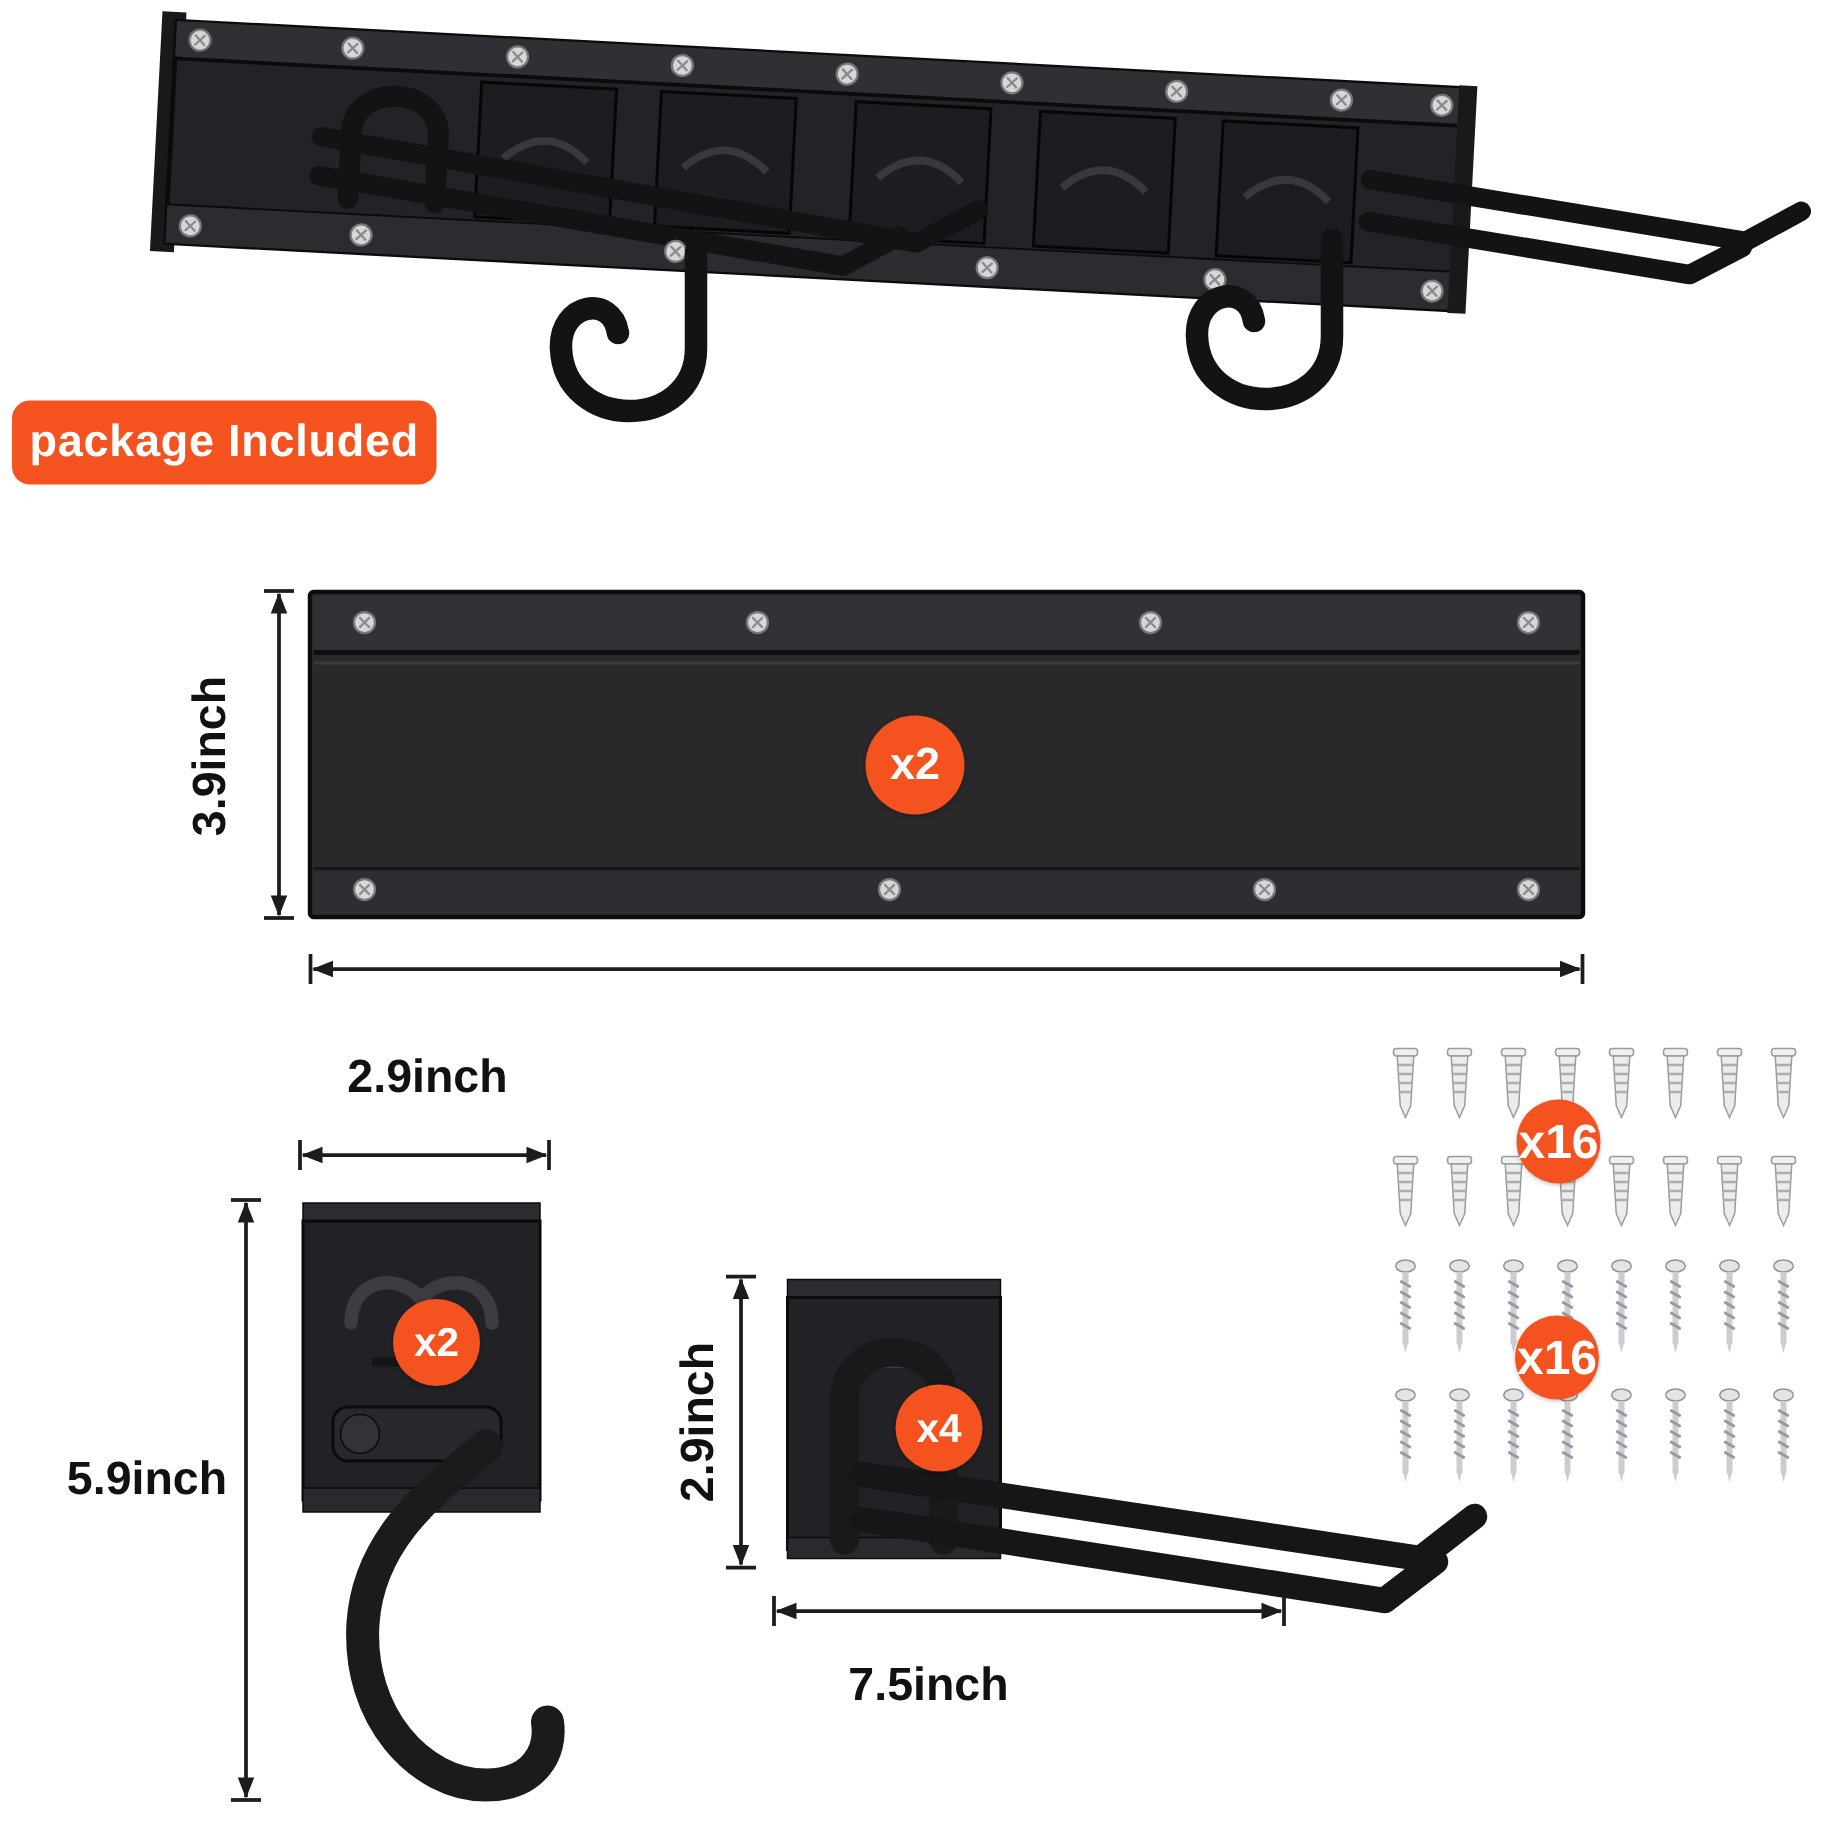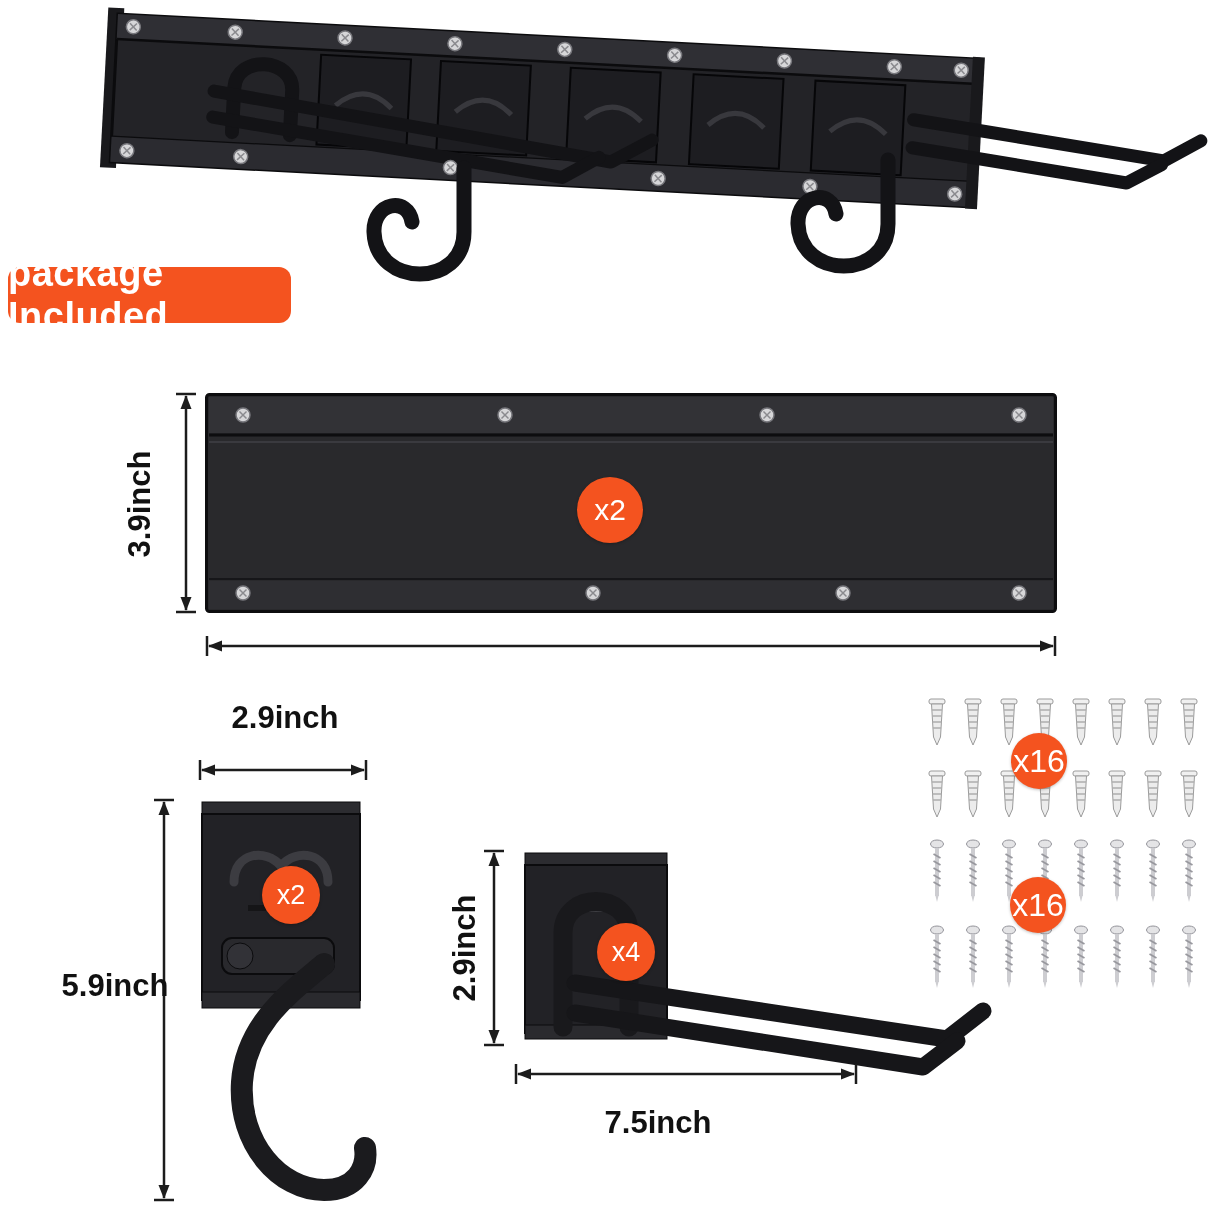--- a/index.html
+++ b/index.html
@@ -10,25 +10,25 @@
   *{margin:0;padding:0;box-sizing:border-box;}
   body{background:#ffffff;font-family:"Liberation Sans",sans-serif;}
   .canvas{
     position:relative;width:1214px;height:1214px;background:#ffffff;overflow:hidden;
   }
   svg.draw{position:absolute;}
   .pill-badge{
     position:absolute;left:8px;top:267px;width:283px;height:56px;
     background:var(--accent);color:#ffffff;border-radius:12px;
     display:flex;align-items:center;justify-content:center;
-    font-size:38px;font-weight:bold;letter-spacing:0.5px;
+    font-size:30px;font-weight:bold;letter-spacing:0.5px;
   }
   .qty-badge{
     position:absolute;border-radius:50%;background:var(--accent);color:#ffffff;
-    display:flex;align-items:center;justify-content:center;font-weight:normal;
+    display:flex;align-items:center;justify-content:center;font-weight:bold;
     box-shadow:0 1px 3px rgba(0,0,0,0.25);
   }
   .qty-lg{width:66px;height:66px;font-size:30px;}
   .qty-md{width:58px;height:58px;font-size:27px;}
   .qty-sm{width:56px;height:56px;font-size:32px;}
   .dim-label{
     position:absolute;color:#111111;font-weight:bold;font-size:31px;
     display:flex;align-items:center;justify-content:center;white-space:nowrap;
   }
   .dim-label.big{font-size:34px;}
@@ -163,21 +163,21 @@
 
   <svg class="dim" style="left:152px;top:798px" width="24" height="404">
     <g stroke="#1c1c1c" stroke-width="2.5">
       <line x1="2" y1="2" x2="22" y2="2"></line>
         <line x1="2" y1="402" x2="22" y2="402"></line>
       <line x1="12" y1="4" x2="12" y2="400"></line>
     </g>
     <polygon points="12,3 6.5,17 17.5,17" fill="#1c1c1c"></polygon>
     <polygon points="12,401 6.5,387 17.5,387" fill="#1c1c1c"></polygon>
   </svg>
-  <div class="dim-label" style="left:40px;top:966px;width:150px;height:40px">5.9inch</div>
+  <div class="dim-label" style="left:23px;top:966px;width:150px;height:40px">5.9inch</div>
 
   <svg class="draw" style="left:196px;top:796px" width="210" height="412" viewBox="0 0 210 412">
     <rect x="6" y="6" width="158" height="14" fill="#2c2c30" stroke="#0b0b0d"></rect>
     <rect x="6" y="18" width="158" height="186" fill="#222226" stroke="#0b0b0d" stroke-width="2"></rect>
     <rect x="6" y="196" width="158" height="16" fill="#2a2a2e" stroke="#0b0b0d"></rect>
     <path d="M 38,86 C 38,56 70,52 85,70 C 100,52 132,56 132,86" fill="none" stroke="#3c3c41" stroke-width="9" stroke-linecap="round"></path>
     <path d="M 52,112 h 18 M 100,112 h 18" stroke="#151517" stroke-width="6"></path>
     <rect x="26" y="142" width="112" height="36" rx="10" fill="#29292d" stroke="#0b0b0d" stroke-width="2"></rect>
     <circle cx="44" cy="160" r="13" fill="#323237" stroke="#0b0b0d"></circle>
     <path d="M 128,168 C 95,196 50,228 46,286 C 42,348 84,394 128,394 C 160,394 172,372 169,352" fill="none" stroke="#1b1b1e" stroke-width="22" stroke-linecap="round"></path>
@@ -208,21 +208,21 @@
 
   <svg class="dim" style="left:514px;top:1062px" width="344" height="24">
     <g stroke="#1c1c1c" stroke-width="2.5">
       <line x1="2" y1="2" x2="2" y2="22"></line>
         <line x1="342" y1="2" x2="342" y2="22"></line>
       <line x1="4" y1="12" x2="340" y2="12"></line>
     </g>
     <polygon points="3,12 17,6.5 17,17.5" fill="#1c1c1c"></polygon>
     <polygon points="341,12 327,6.5 327,17.5" fill="#1c1c1c"></polygon>
   </svg>
-  <div class="dim-label" style="left:528px;top:1102px;width:260px;height:42px">7.5inch</div>
+  <div class="dim-label" style="left:489px;top:1102px;width:260px;height:42px">7.5inch</div>
 
   <svg class="draw" style="left:915px;top:693px" width="290" height="145" viewBox="0 0 290 145">
     <use href="#anchor" x="22" y="6"></use>
       <use href="#anchor" x="58" y="6"></use>
       <use href="#anchor" x="94" y="6"></use>
       <use href="#anchor" x="130" y="6"></use>
       <use href="#anchor" x="166" y="6"></use>
       <use href="#anchor" x="202" y="6"></use>
       <use href="#anchor" x="238" y="6"></use>
       <use href="#anchor" x="274" y="6"></use>

